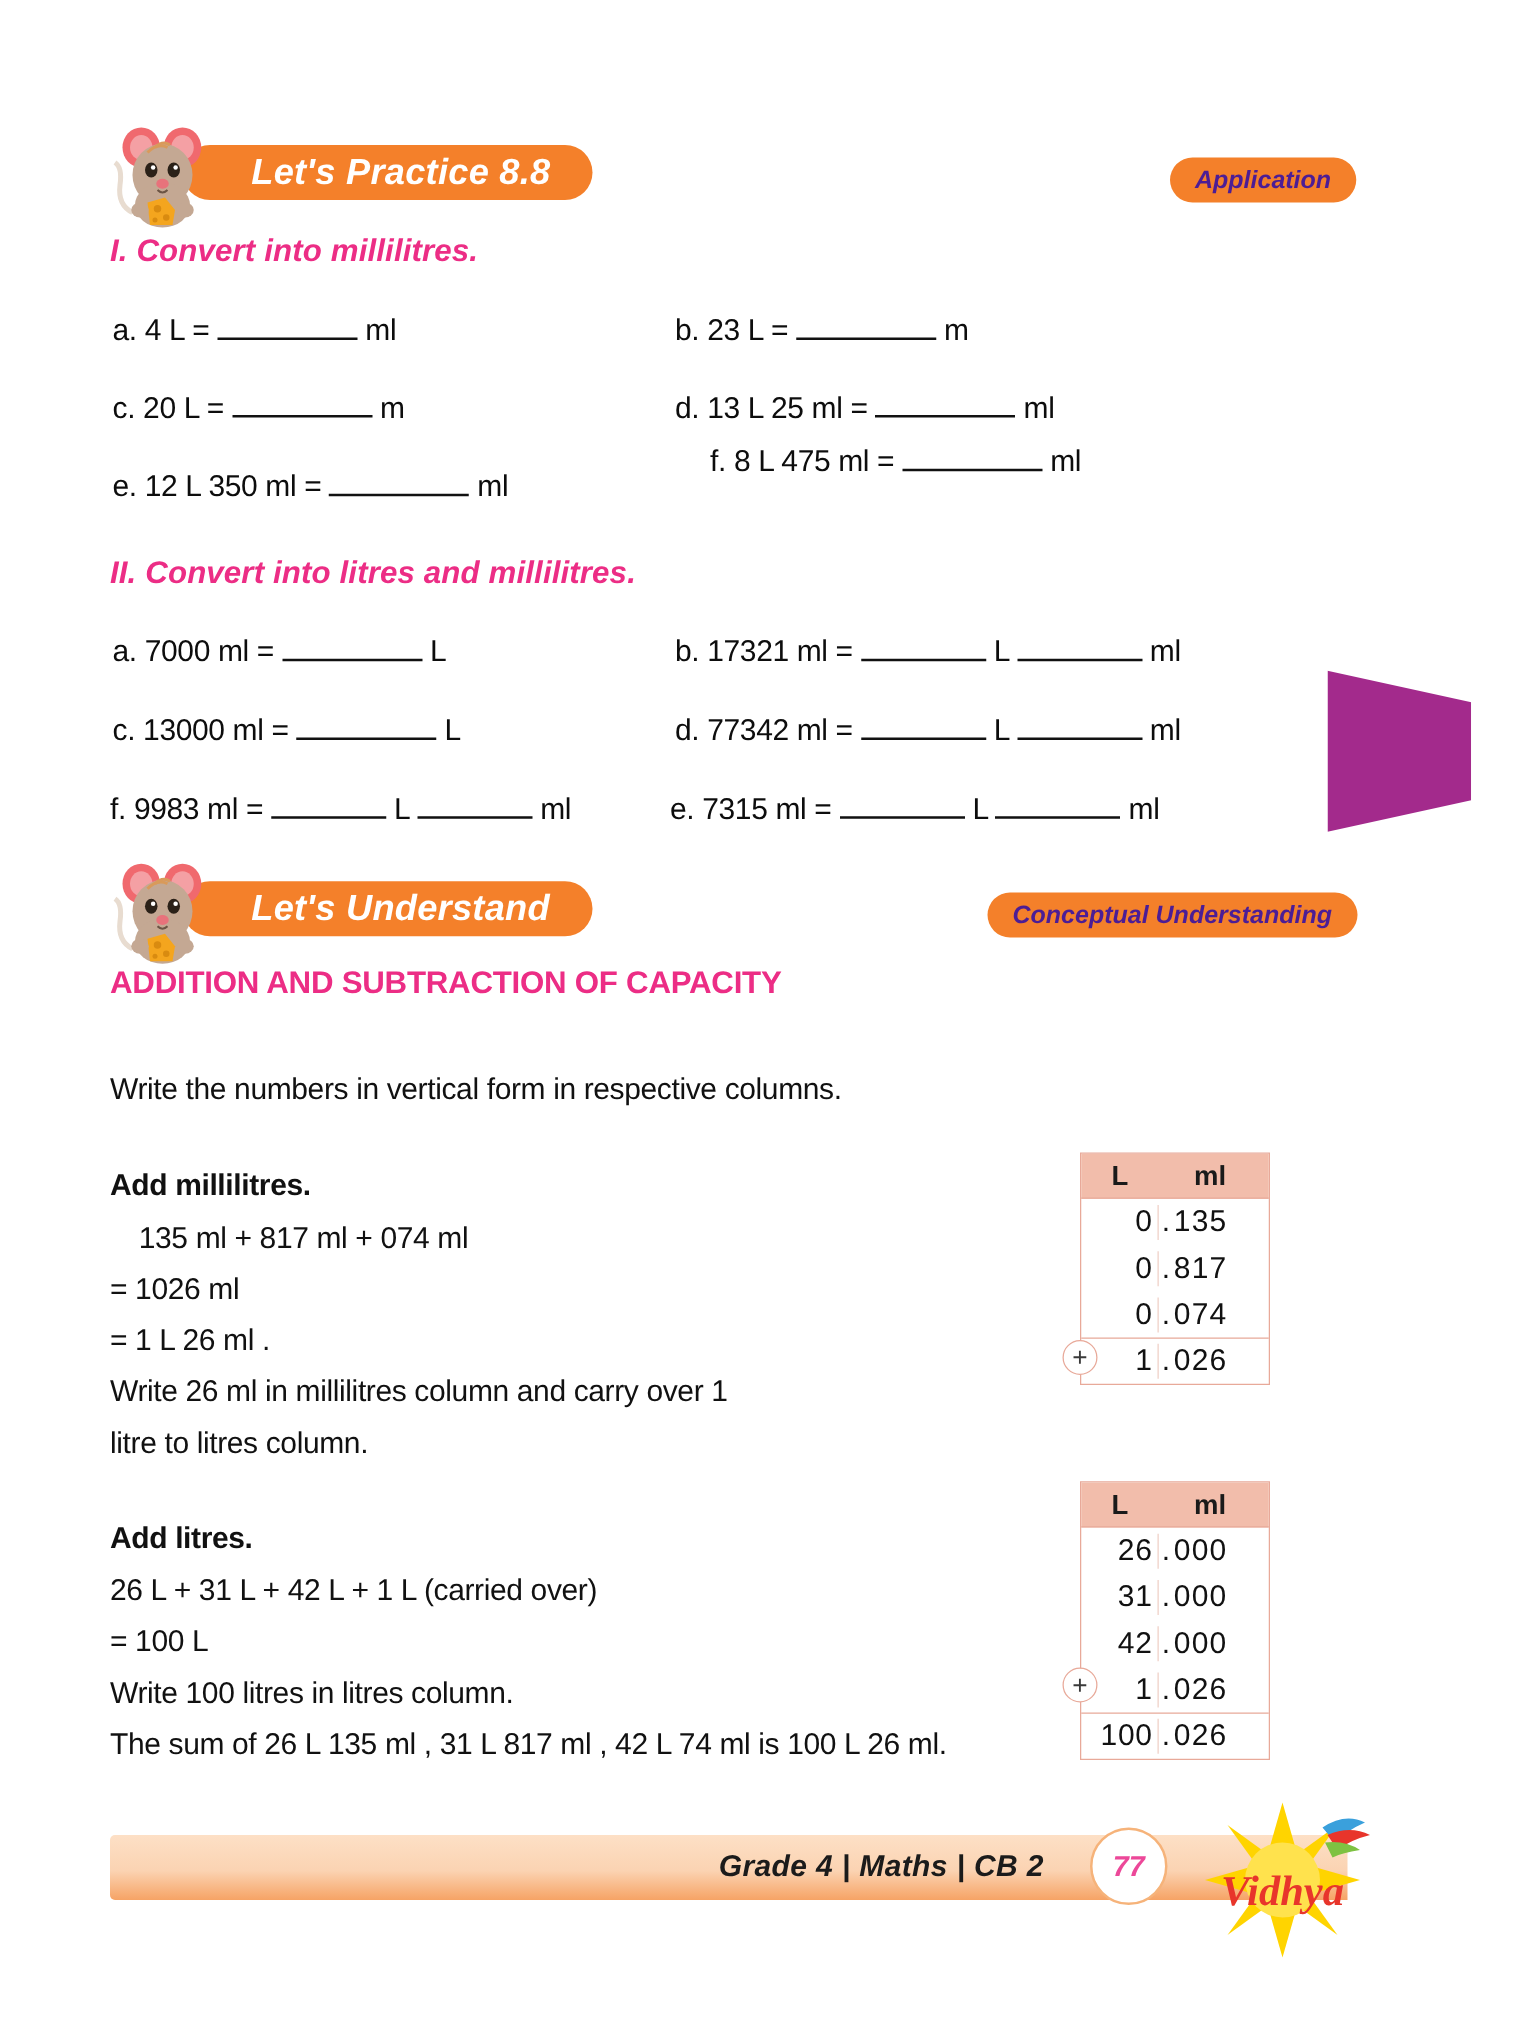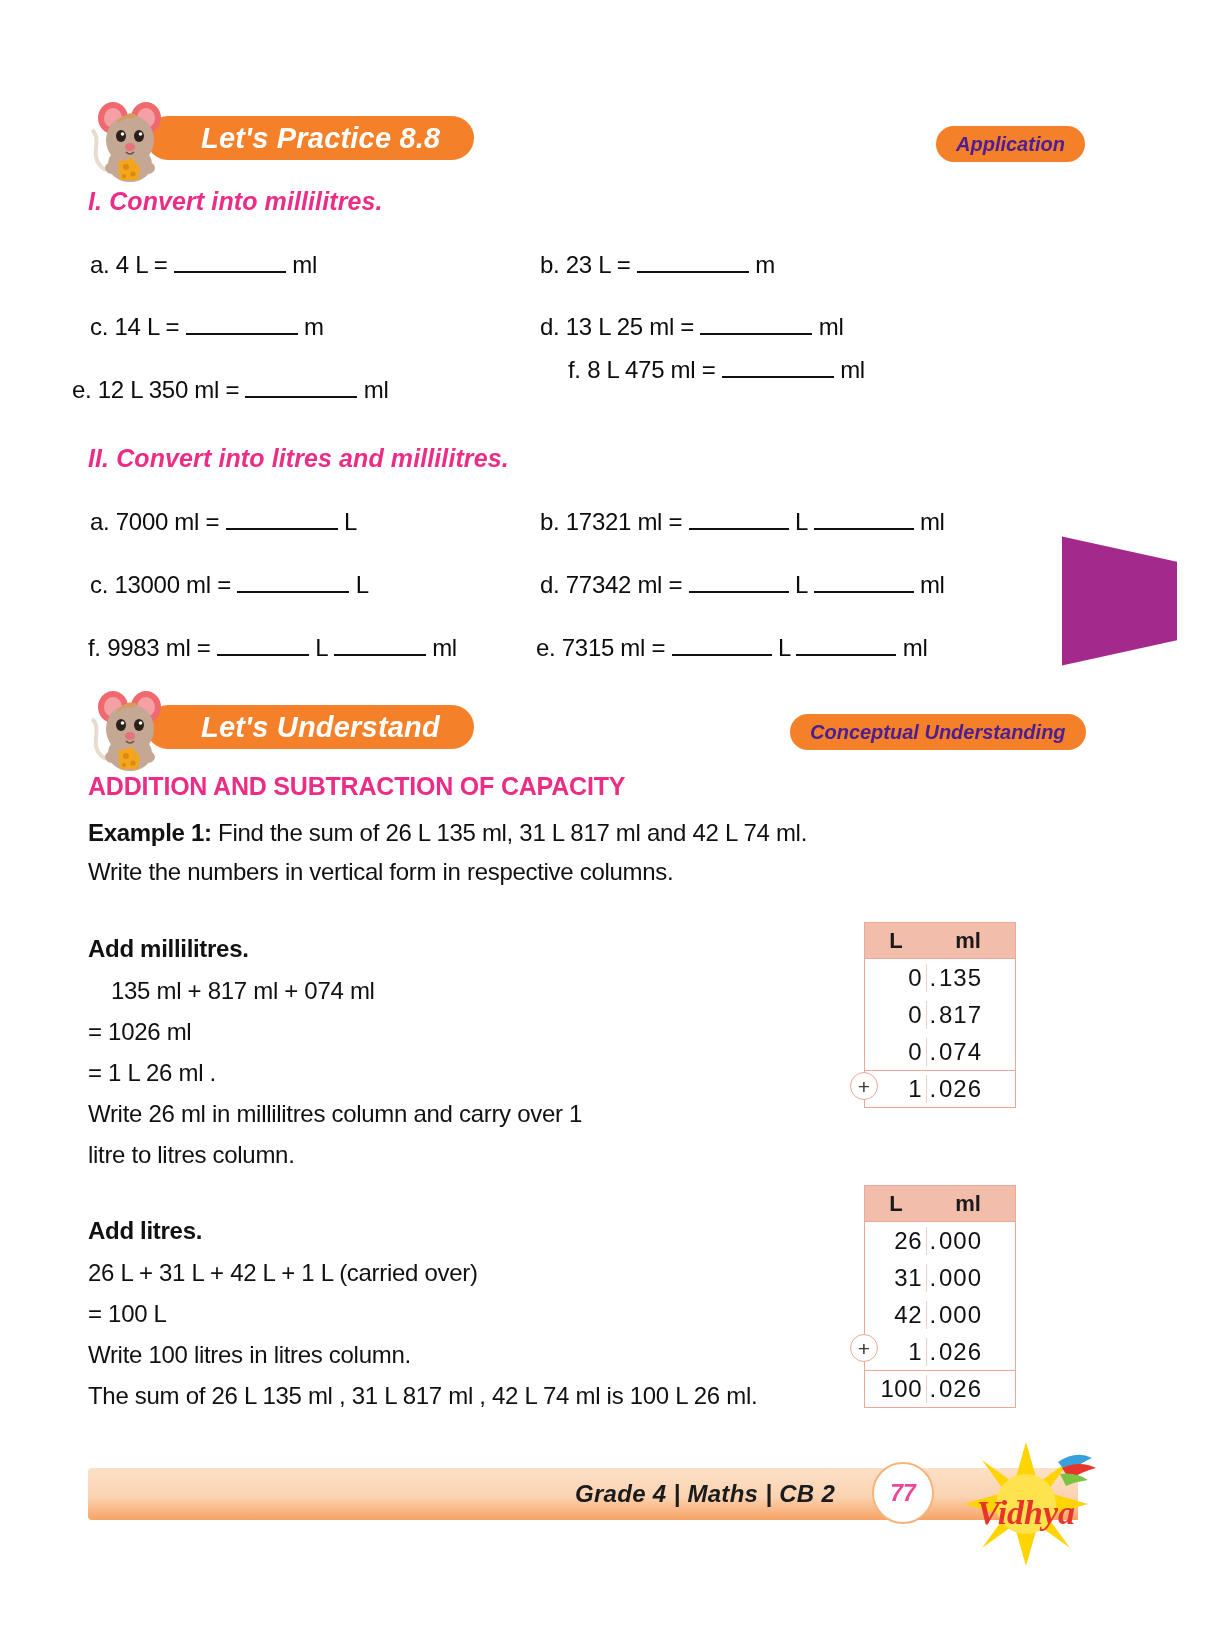--- a/index.html
+++ b/index.html
@@ -280,33 +280,33 @@
 
   <div class="q" style="left:540px; top:251px;">
     <span>b.</span>
     <span>23 L =</span>
     <span class="blank b-lg"></span>
     <span>m</span>
   </div>
 
   <div class="q" style="left:90px; top:313px;">
     <span>c.</span>
-    <span>14 L =</span>
+    <span>20 L =</span>
     <span class="blank b-lg"></span>
     <span>m</span>
   </div>
 
   <div class="q" style="left:540px; top:313px;">
     <span>d.</span>
     <span>13 L 25 ml =</span>
     <span class="blank b-lg"></span>
     <span>ml</span>
   </div>
 
-  <div class="q" style="left:72px; top:376px;">
+  <div class="q" style="left:90px; top:376px;">
     <span>e.</span>
     <span>12 L 350 ml =</span>
     <span class="blank b-lg"></span>
     <span>ml</span>
   </div>
 
   <div class="q" style="left:540px; top:356px;margin-left:28px;">
     <span>f.</span>
     <span>8 L 475 ml =</span>
     <span class="blank b-lg"></span>
@@ -391,24 +391,20 @@
         <ellipse cx="60" cy="76" rx="7" ry="6" fill="#c4a893"></ellipse>
       </svg>
     </div>
     <div class="pill pill-main">Let's Understand</div>
   </div>
 
   <div class="tag" style="left:790px; top:714px;">Conceptual Understanding</div>
 
   <div class="pink-caps" style="left:88px; top:772px;">ADDITION AND SUBTRACTION OF CAPACITY</div>
 
-  <div class="body-text" style="left:88px; top:819px;">
-    <b>Example 1:</b>
-    <span>Find the sum of 26 L 135 ml, 31 L 817 ml and 42 L 74 ml.</span>
-  </div>
   <div class="body-text" style="left:88px; top:858px;">Write the numbers in vertical form in respective columns.</div>
 
   <div class="bold-line" style="left:88px; top:935px;">Add millilitres.</div>
   <div class="body-text" style="left:88px; top:977px;margin-left:23px;">135 ml + 817 ml + 074 ml</div>
   <div class="body-text" style="left:88px; top:1018px;">= 1026 ml</div>
   <div class="body-text" style="left:88px; top:1059px;">= 1 L 26 ml .</div>
   <div class="body-text" style="left:88px; top:1100px;">Write 26 ml in millilitres column and carry over 1</div>
   <div class="body-text" style="left:88px; top:1141px;">litre to litres column.</div>
 
   <div class="bold-line" style="left:88px; top:1217px;">Add litres.</div>

